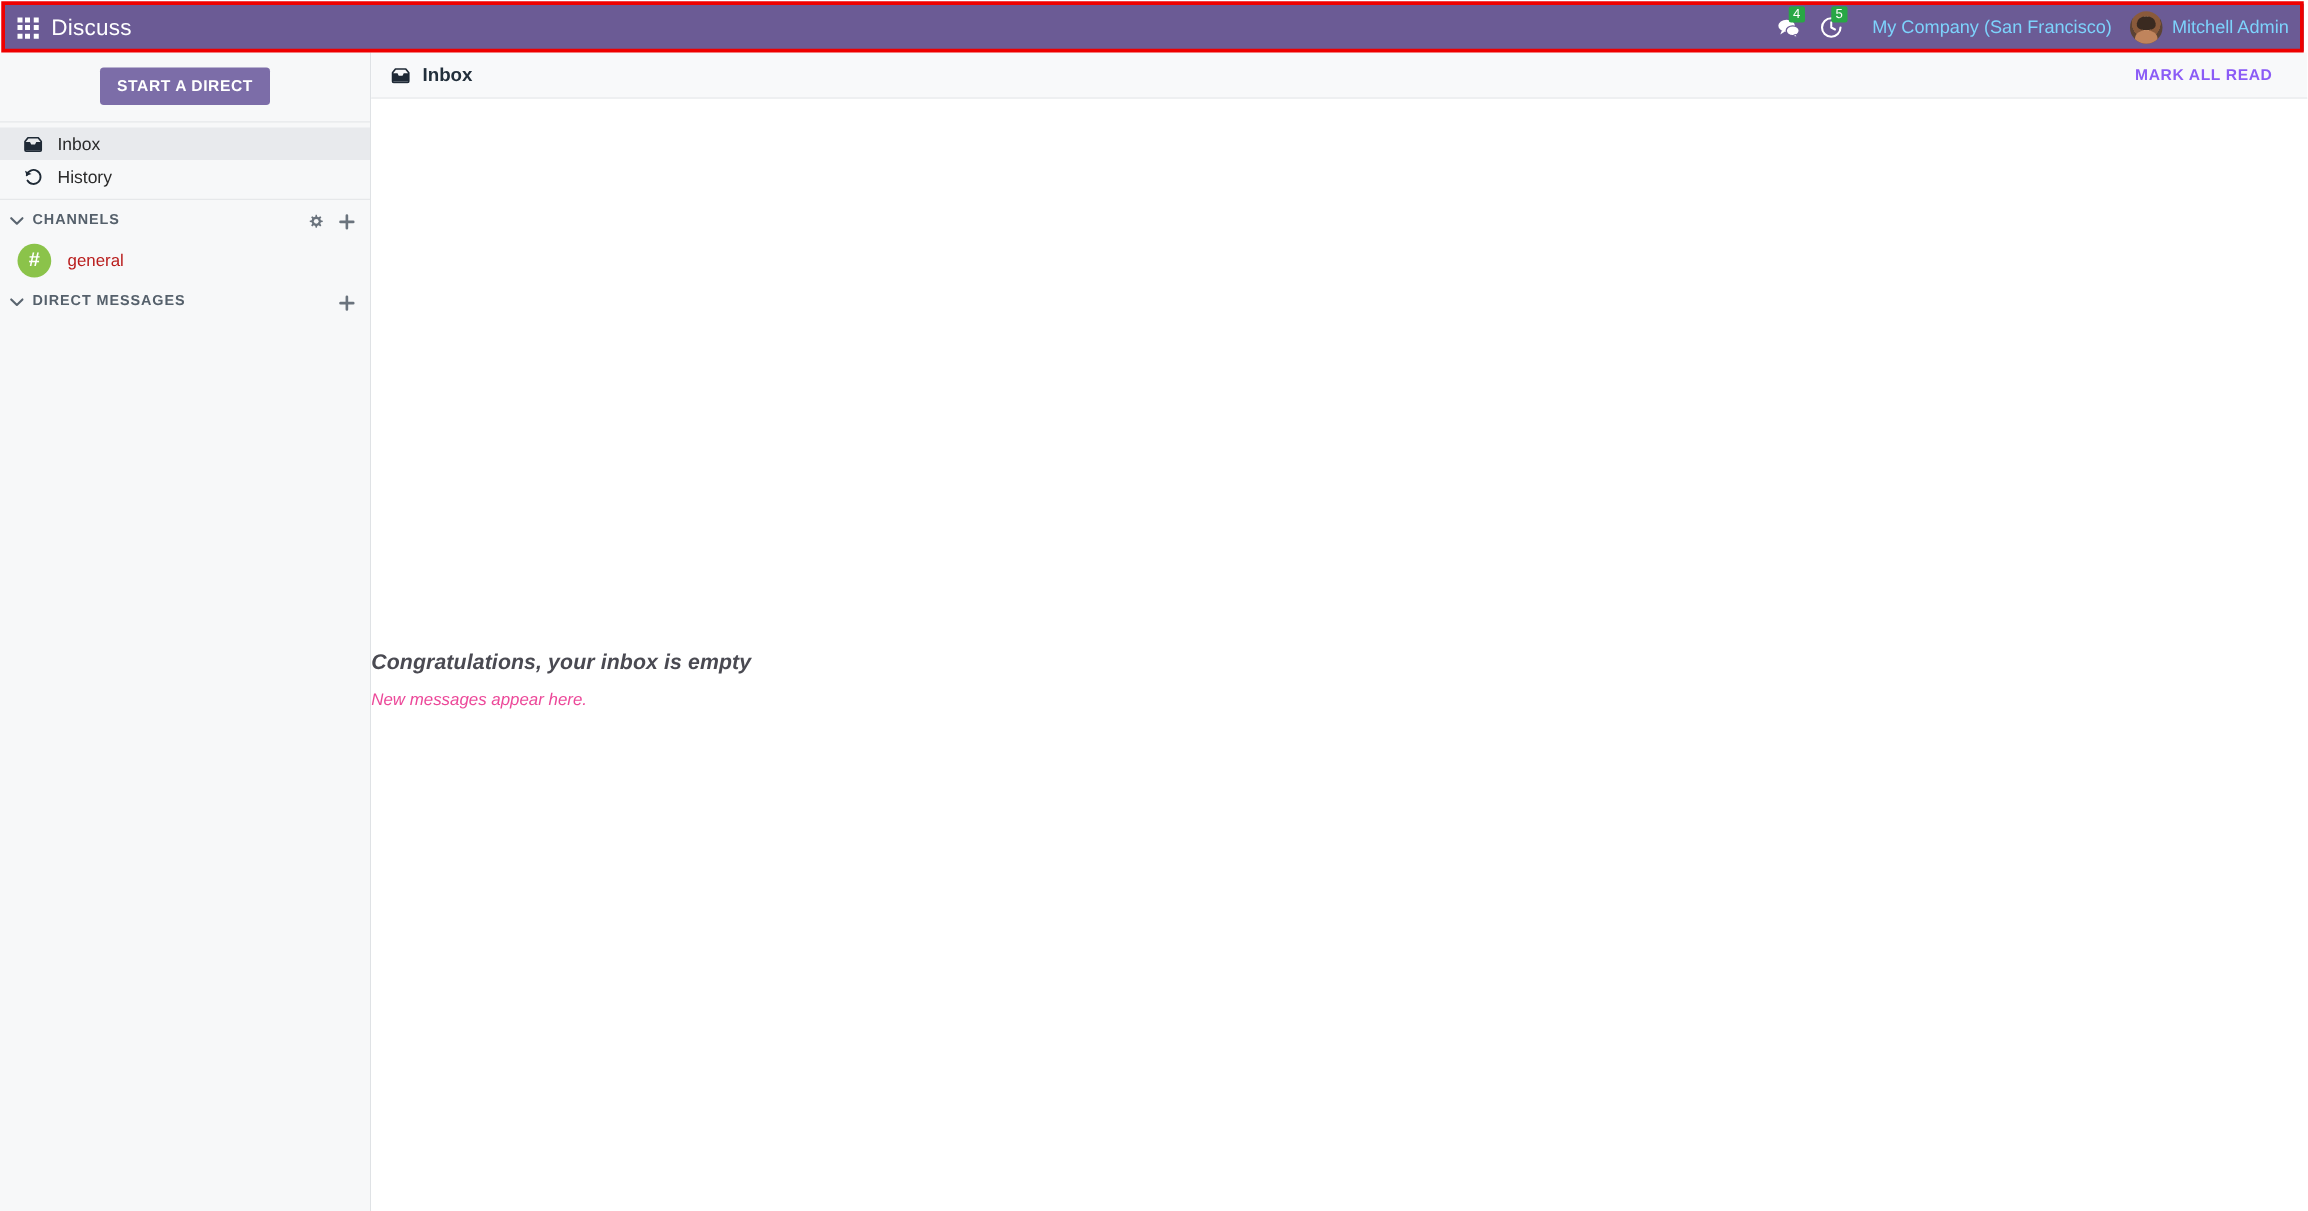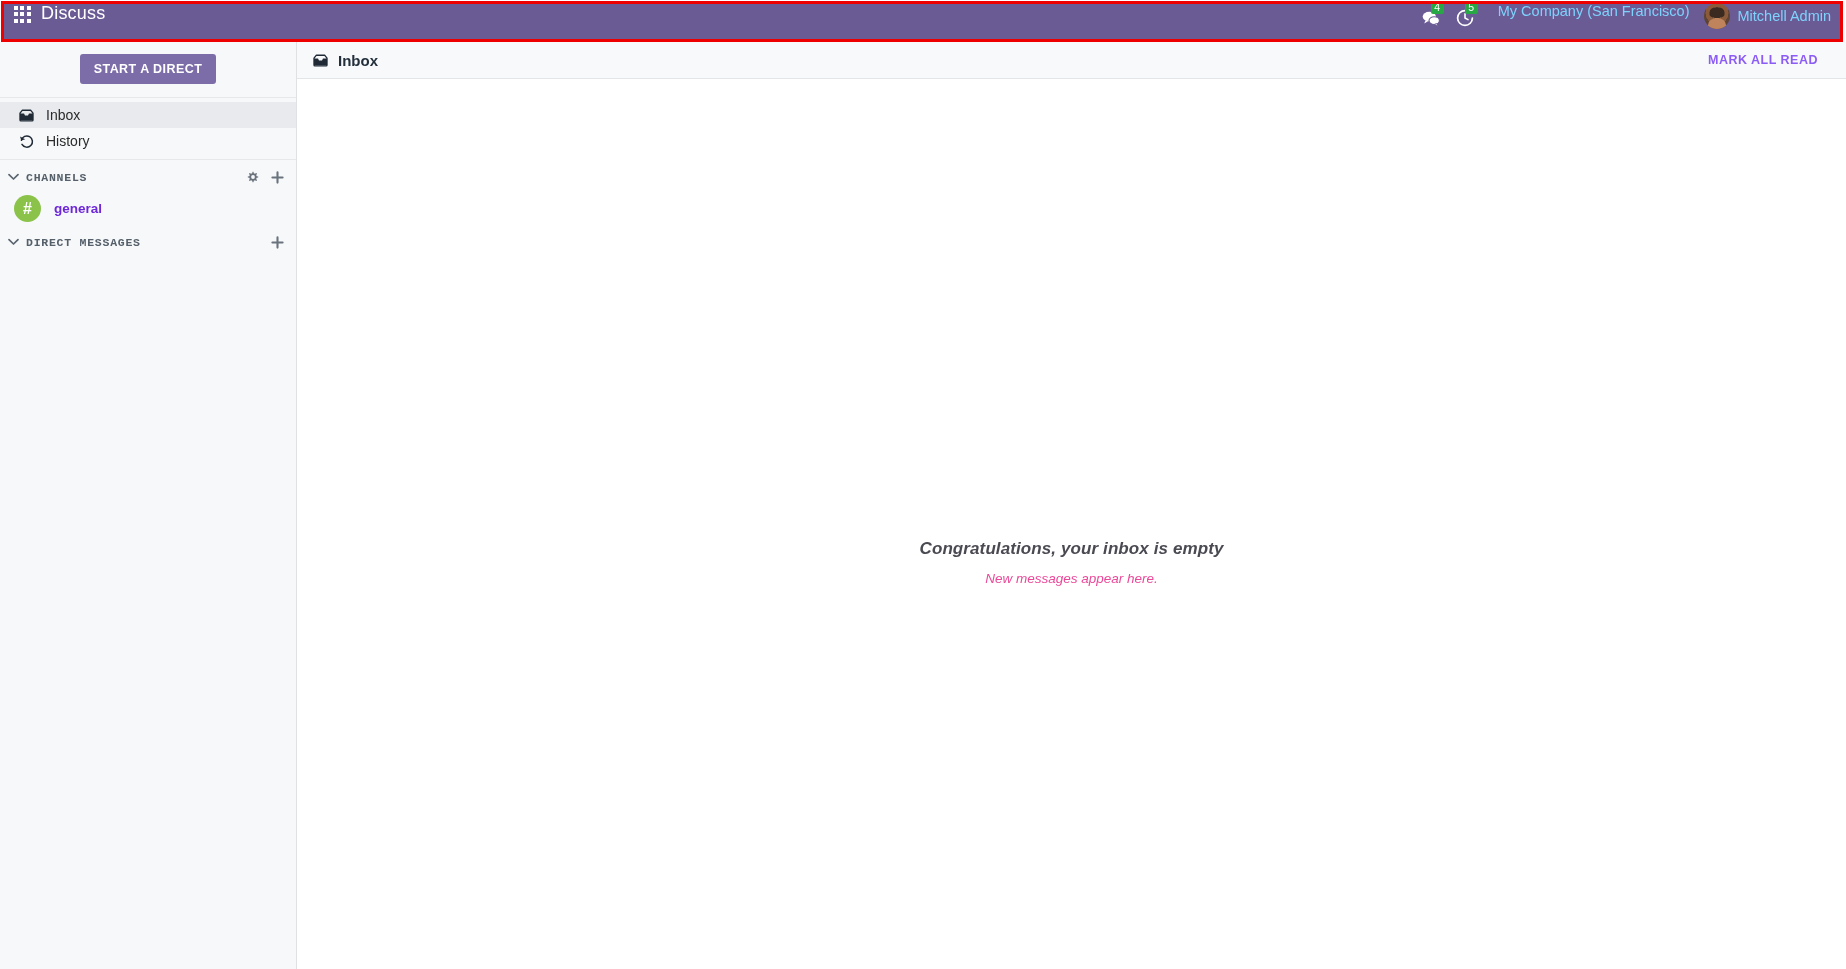--- a/index.html
+++ b/index.html
@@ -24,21 +24,21 @@
   .navbar-wrap {
     position: relative;
     height: 42px;
     flex: 0 0 42px;
   }
   .navbar {
     position: absolute;
     left: 3px; top: 3px; right: 3px; bottom: 1px;
     background: #6b5b95;
     display: flex;
-    align-items: flex-start;
+    align-items: center;
     padding: 0 12px 0 8px;
   }
   
   .navbar-highlight {
     position: absolute;
     left: 1px; top: 1px;
     width: 1842px; height: 41px;
     border: 3px solid #ee0000;
     pointer-events: none;
     z-index: 40;
@@ -190,24 +190,23 @@
   .mailbox-item .mi-ico {
     width: 17px; height: 17px;
     display: flex; align-items: center; justify-content: center;
     flex: 0 0 17px;
     color: #1f2a36;
   }
   .mailbox-item .mi-ico svg { display: block; }
 
   .section-head {
     display: flex;
-    align-items: center;
+    align-items: flex-start;
     padding: 10px 12px 8px 6px;
     gap: 6px;
-    font-family: Liberation Mono, monospace;
   }
   .caret {
     width: 14px; height: 14px;
     display: flex; align-items: center; justify-content: center;
     color: #5a6570;
     cursor: pointer;
     flex: 0 0 14px;
   }
   .section-title {
     font-size: 11.5px;
@@ -241,22 +240,22 @@
     display: flex;
     align-items: center;
     justify-content: center;
     font-size: 16px;
     font-weight: 700;
     flex: 0 0 27px;
     line-height: 1;
   }
   .ch-name {
     font-size: 13.5px;
-    font-weight: 700;
-    color: #6d28d9;
+    font-weight: 400;
+    color: #b91c1c;
   }
 
   
   .main {
     flex: 1 1 auto;
     display: flex;
     flex-direction: column;
     background: #ffffff;
     min-width: 0;
   }
@@ -298,22 +297,21 @@
 
   .thread-body {
     flex: 1 1 auto;
     position: relative;
     background: #ffffff;
     overflow: hidden;
   }
   .empty-state {
     position: absolute;
     left: 0; right: 0;
-    top: 460px;
-    text-align: center;
+    top: 441px;
     user-select: none;
   }
   .empty-title {
     font-size: 17px;
     font-weight: 700;
     font-style: italic;
     color: #4a4a52;
     letter-spacing: .1px;
   }
   .empty-sub {

